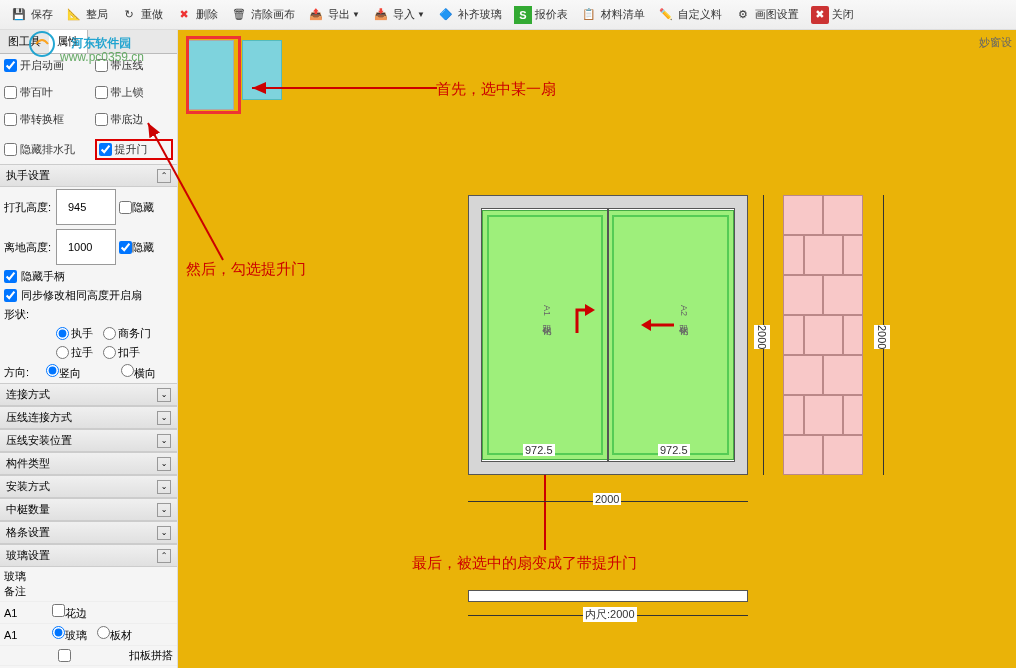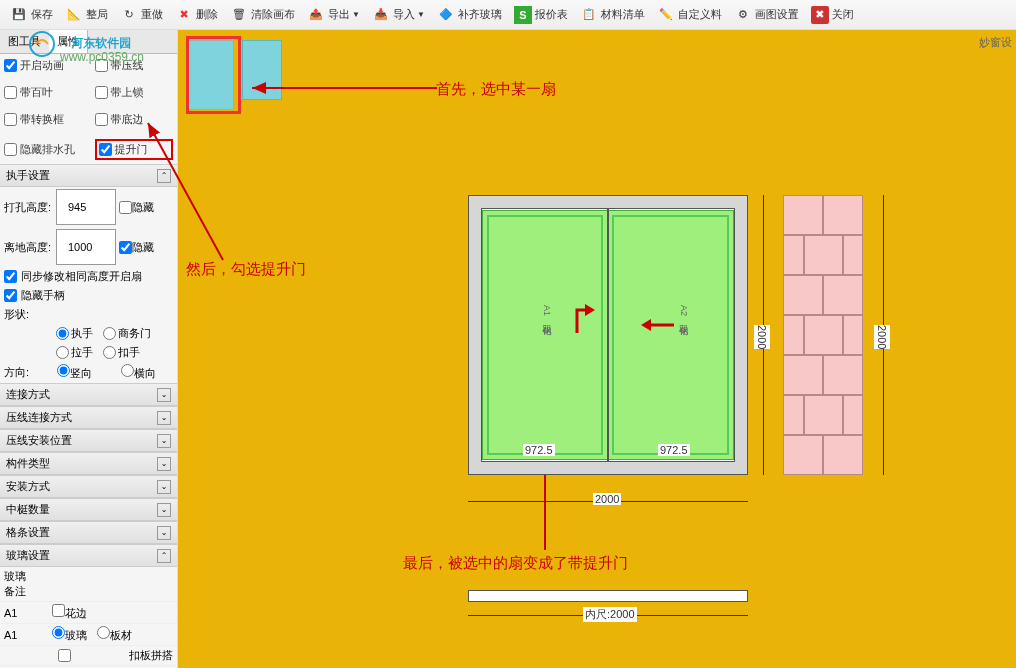--- a/index.html
+++ b/index.html
@@ -195,25 +195,25 @@
   <div class="form-row">
     <label>离地高度:</label>
     <input type="text" value="1000" style="">
     <span class="suffix">
         <input type="checkbox" checked="" style="">
         <span>隐藏</span>
       </span>
   </div>
   <div class="form-row">
       <input type="checkbox" checked="" style="margin-right: 4px;">
+      <span>隐藏手柄</span>
+    </div>
+  <div class="form-row">
+      <input type="checkbox" checked="" style="margin-right: 4px;">
       <span>同步修改相同高度开启扇</span>
-    </div>
-  <div class="form-row">
-      <input type="checkbox" checked="" style="margin-right: 4px;">
-      <span>隐藏手柄</span>
     </div>
 
   <div class="form-row">
       <label>形状:</label>
     </div>
   <div class="radio-group">
     <label>
         <input type="radio" name="shape" checked="" style="">
         <span>执手</span>
       </label>
@@ -225,21 +225,21 @@
         <input type="radio" name="shape" style="">
         <span>拉手</span>
       </label>
     <label>
         <input type="radio" name="shape" style="">
         <span>扣手</span>
       </label>
   </div>
   <div class="form-row">
       <label>方向:</label>
-    <div style="display:flex;gap:12px;margin-left:4px">
+    <div style="display:flex;gap:23px;margin-left:4px">
       <label><input type="radio" name="dir" checked="" style=""><span>竖向</span></label>
       <label><input type="radio" name="dir" style=""><span>横向</span></label>
     </div>
   </div>
 
   <div class="section-hdr">
       <span>连接方式</span>
       <span class="chev">⌄</span>
     </div>
   <div class="section-hdr">
@@ -312,21 +312,21 @@
   <div class="anno" style="left:8px;top:230px">然后，勾选提升门</div>
   <svg class="arrow-svg" style="left:-40px;top:85px;width:120px;height:150px">
       <defs>
         <marker id="ah2" markerWidth="8" markerHeight="8" refX="7" refY="3" orient="auto">
           <path d="M0,0 L7,3 L0,6 Z" fill="#c00"></path>
         </marker>
       </defs>
       <line x1="85" y1="145" x2="10" y2="8" stroke="#c00" stroke-width="2" marker-end="url(#ah2)"></line>
     </svg>
 
-  <div class="anno" style="left:225px;top:524px">最后，被选中的扇变成了带提升门</div>
+  <div class="anno" style="left:234px;top:524px">最后，被选中的扇变成了带提升门</div>
   <svg class="arrow-svg" style="left:355px;top:280px;width:30px;height:245px">
       <defs>
         <marker id="ah3" markerWidth="8" markerHeight="8" refX="7" refY="3" orient="auto">
           <path d="M0,0 L7,3 L0,6 Z" fill="#c00"></path>
         </marker>
       </defs>
       <line x1="12" y1="240" x2="12" y2="8" stroke="#c00" stroke-width="2" marker-end="url(#ah3)"></line>
     </svg>
 
   <div class="diagram">

